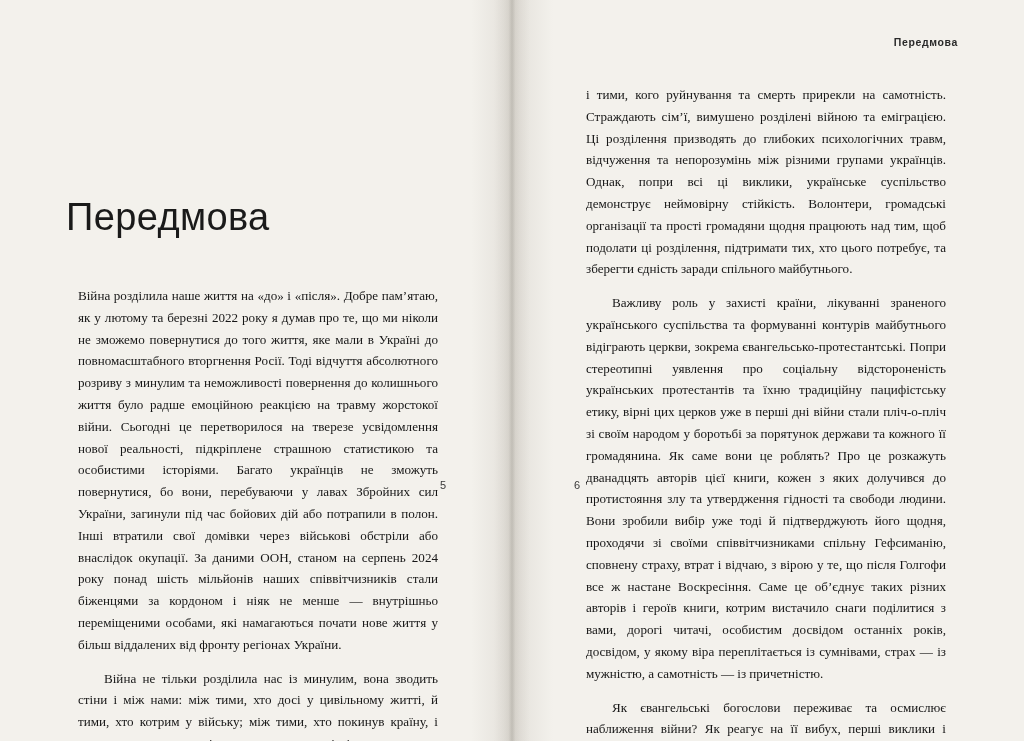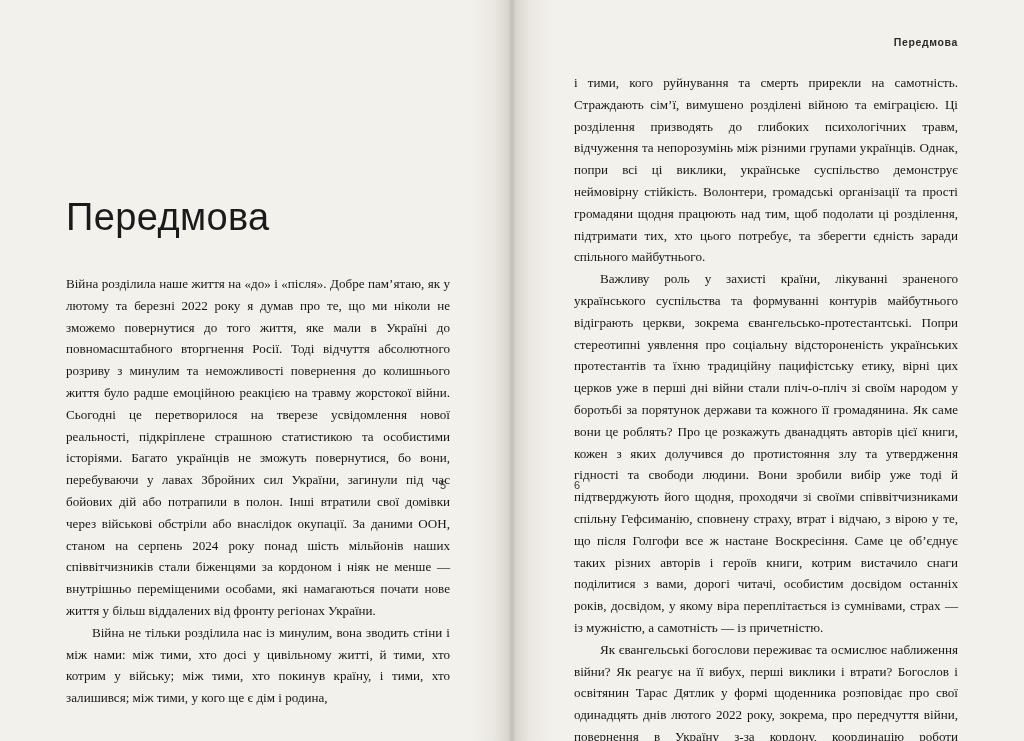--- a/index.html
+++ b/index.html
@@ -65,21 +65,21 @@
     line-height: 1.665;
     text-align: justify;
     text-justify: inter-word;
     color: #161616;
     hyphens: manual;
   }
   .page-right .body-col {
     padding-top: 72px;
   }
   .body-col p {
-    margin: 0;
+    margin: 12px;
   }
   .body-col p + p {
     text-indent: 26px;
   }
   .folio {
     position: absolute;
     bottom: 30px;
     font-size: 11px;
     font-family: "Liberation Sans", sans-serif;
     color: #3a3a3a;

